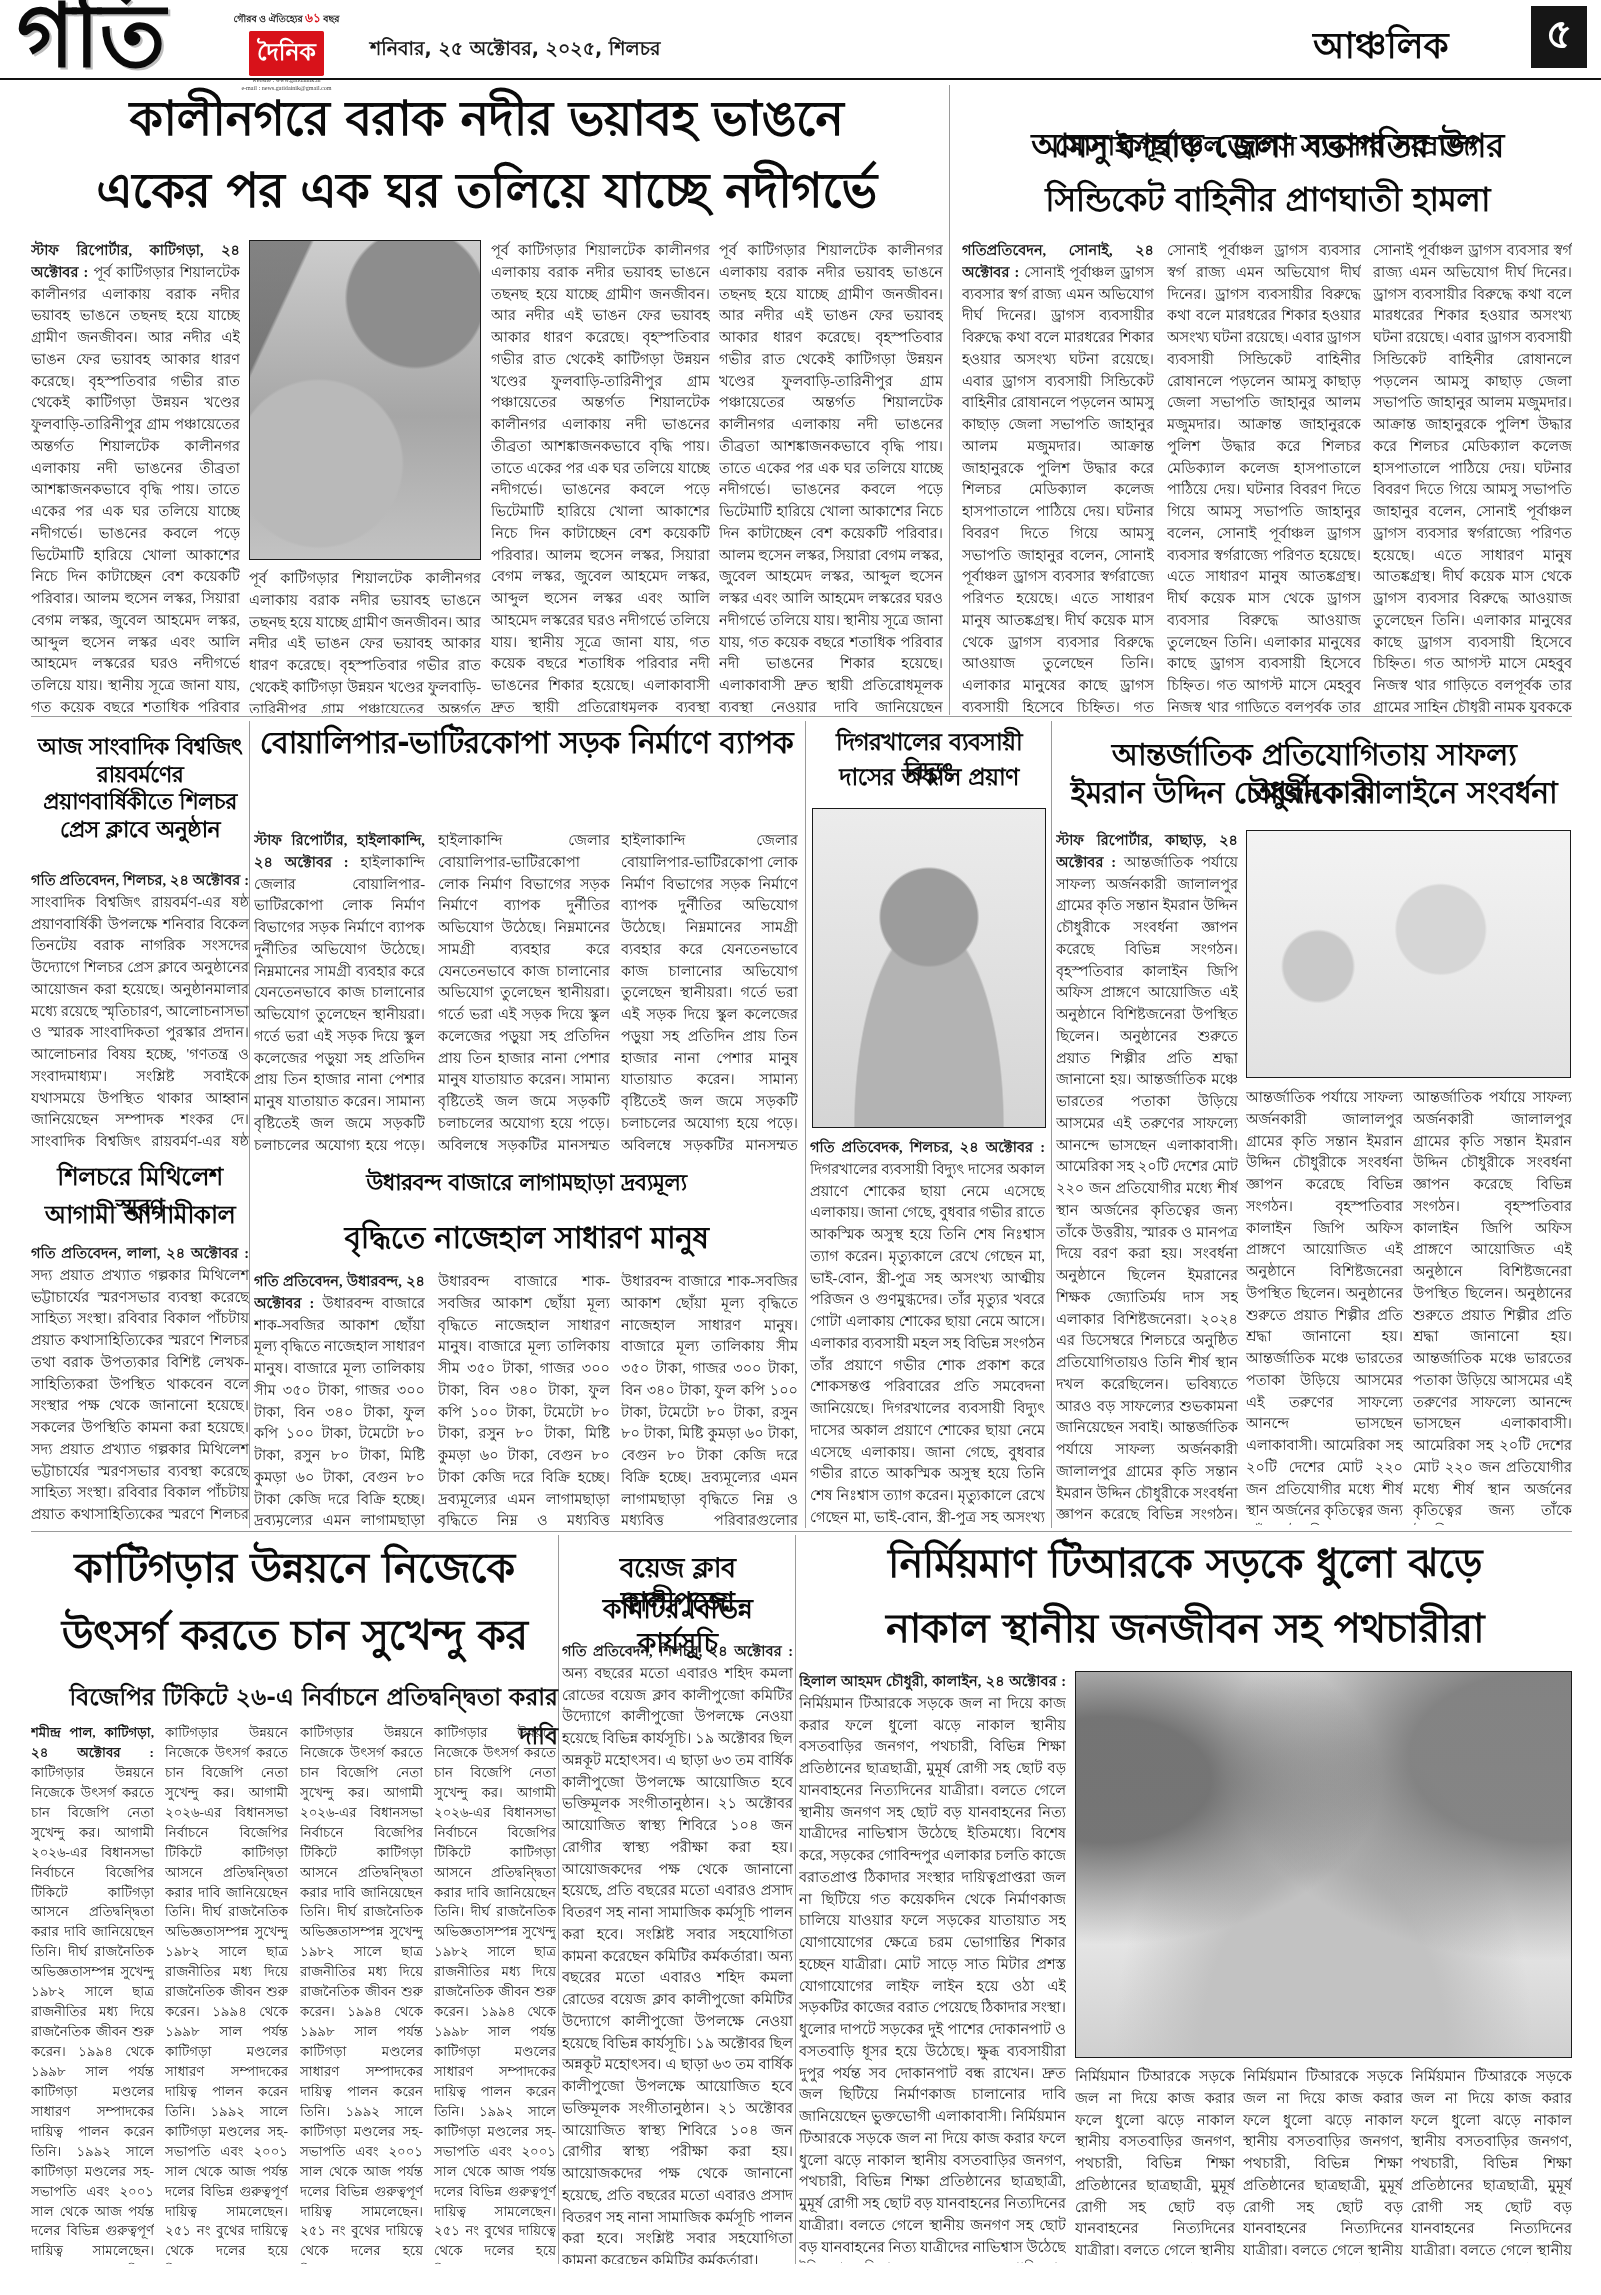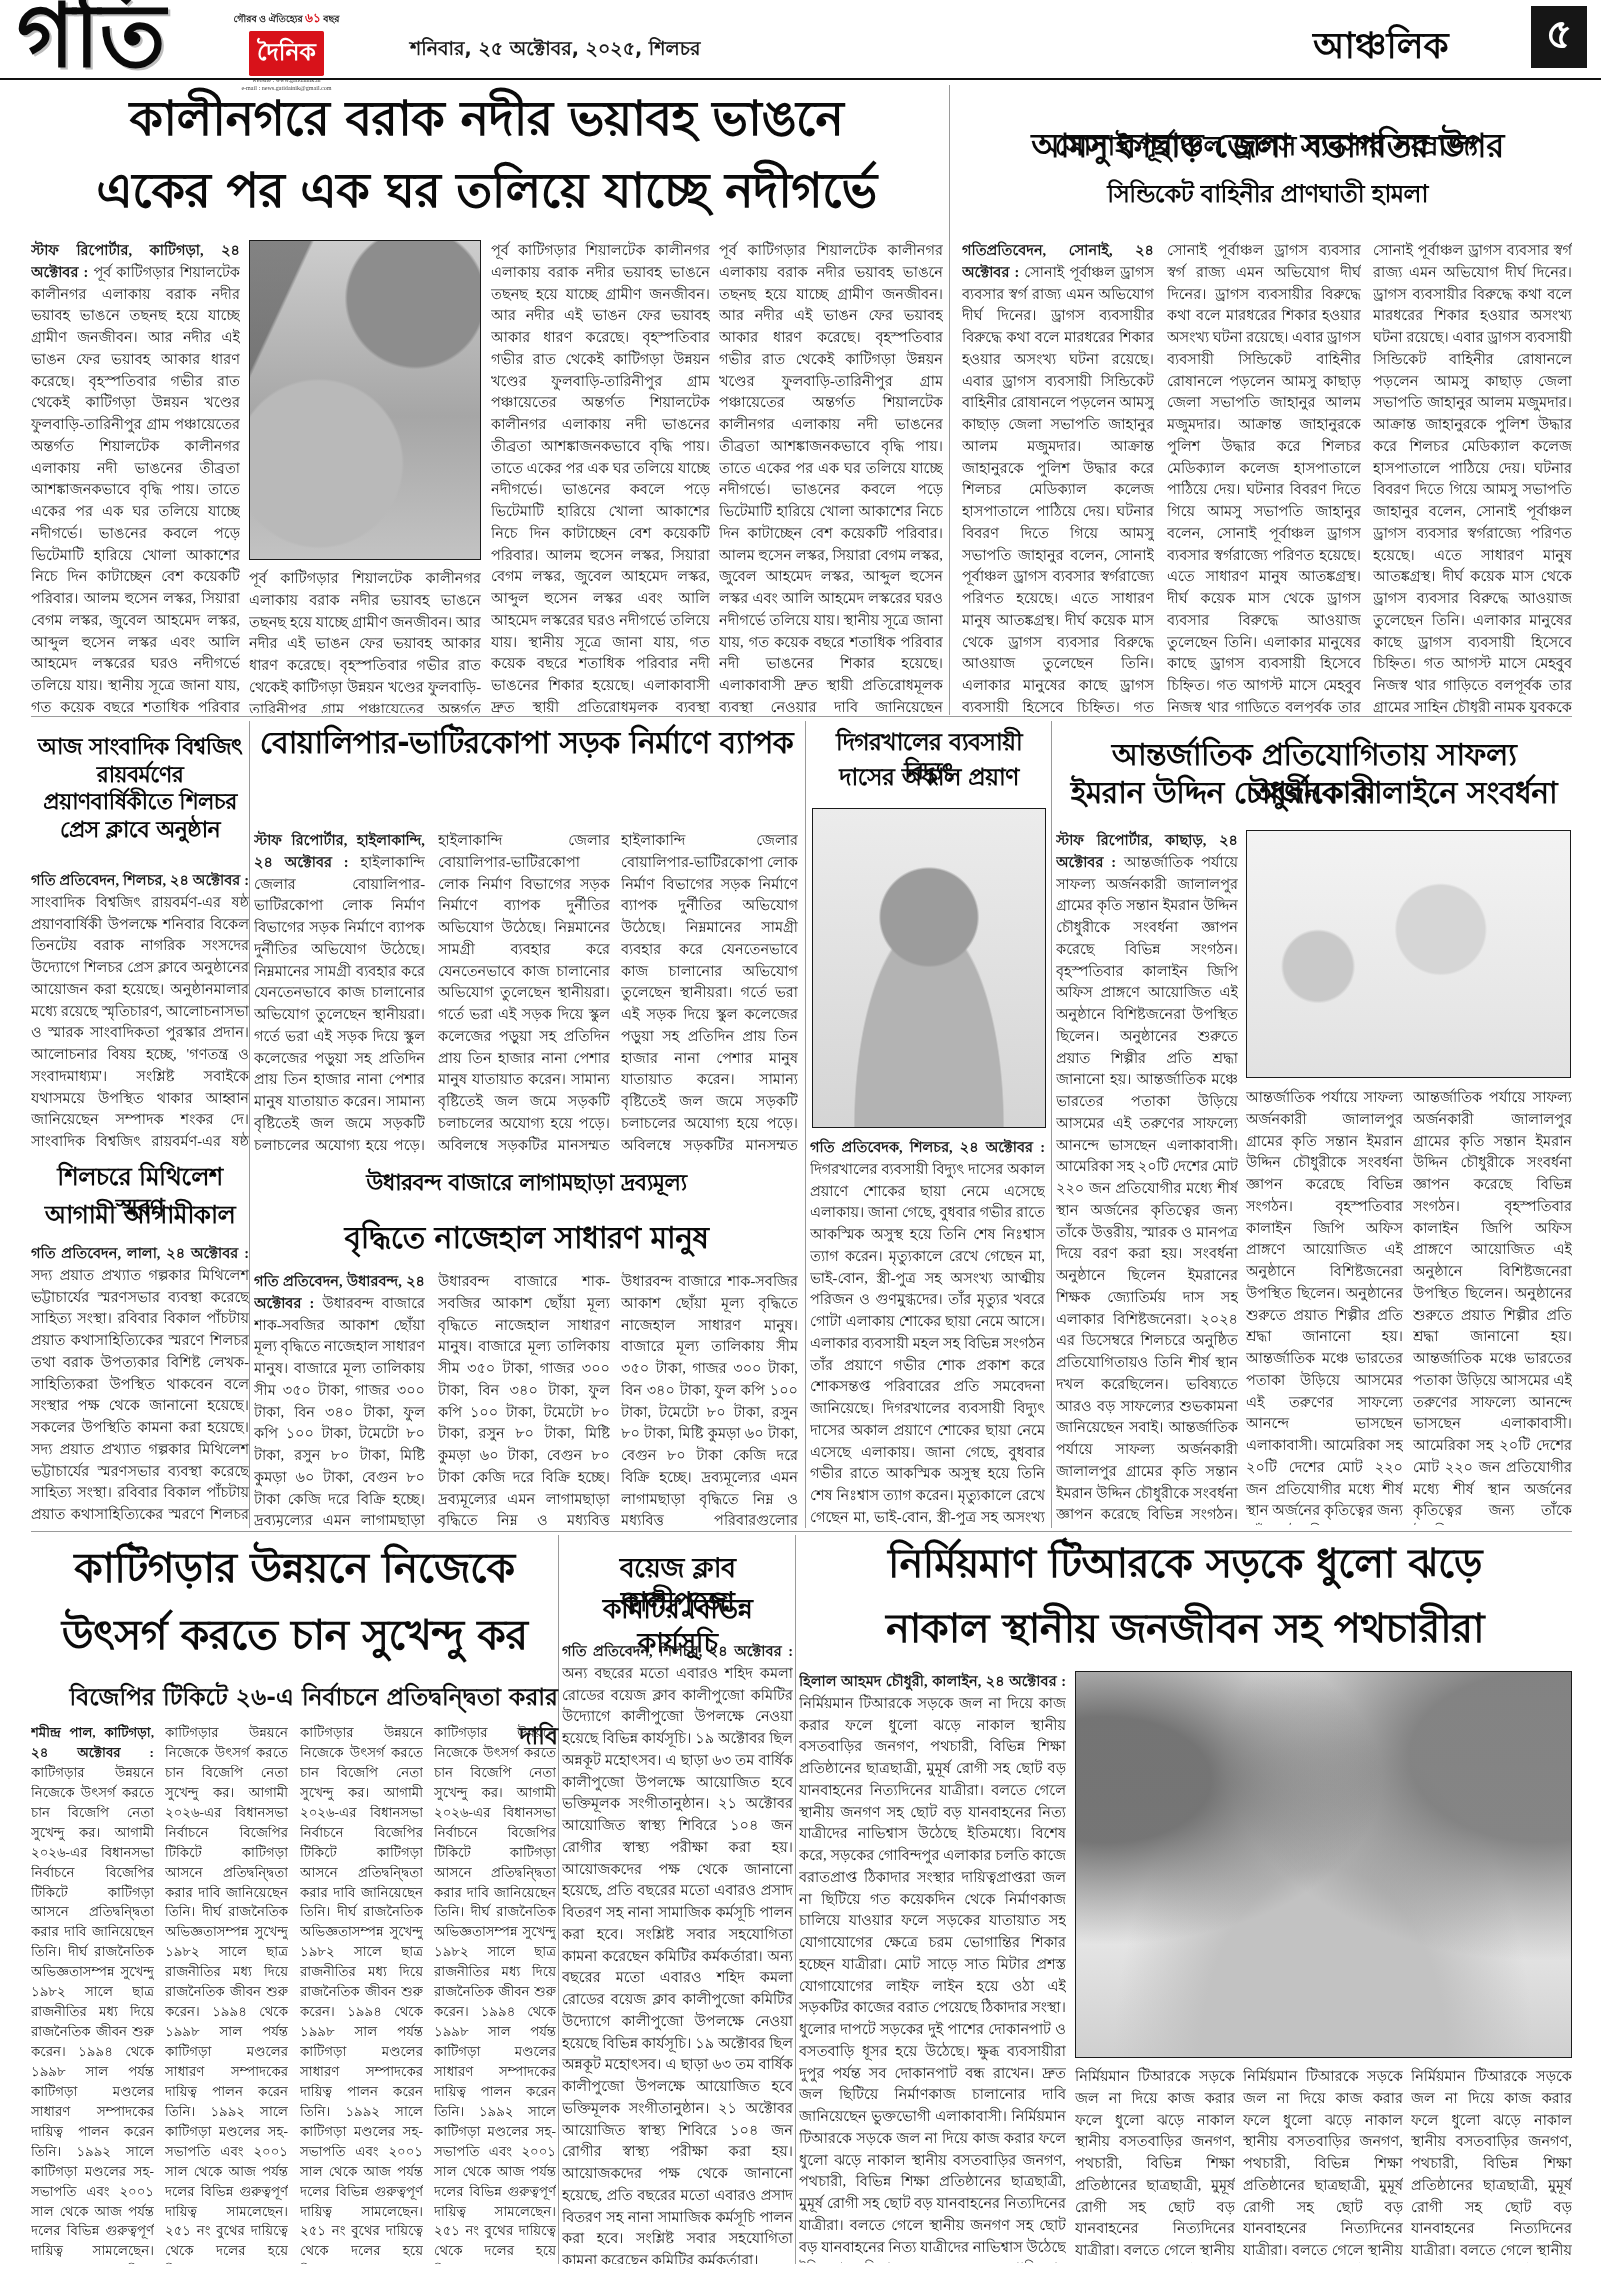--- a/index.html
+++ b/index.html
@@ -22,21 +22,21 @@
   #logo-main{font-size:88px;font-weight:900;color:#0a0a0a;line-height:1;
       font-family:"DejaVu Sans","Liberation Sans",sans-serif;text-shadow:2.2px 2.2px 0 #bdbdbd;}
   #logo-stack{width:133px;text-align:center;}
   #logo-tagline{font-size:9.5px;font-weight:700;color:#222;white-space:nowrap;text-align:center;}
   #logo-tagline .num{color:#d8121a;font-size:12.2px;}
   #logo-daily{margin:1.7px auto 1.1px auto;background:#d8121a;color:#fff;font-weight:900;
       font-size:23.4px;padding:3.3px 7.8px;display:inline-block;border-radius:1.7px;
       font-family:"DejaVu Sans","Liberation Sans",sans-serif;}
   .logo-small{font-size:6.1px;color:#444;line-height:1.3;}
   #dateline{font-size:19px;font-weight:700;
-      font-family:"DejaVu Sans","Liberation Sans",sans-serif;margin-left:40px;}
+      font-family:"DejaVu Sans","Liberation Sans",sans-serif;}
   #section-title{font-size:36px;font-weight:800;color:#0a0a0a;
       font-family:"DejaVu Sans","Liberation Sans",sans-serif;}
   #page-number-box{width:56px;height:62px;background:#161616;color:#fff;
       display:flex;align-items:center;justify-content:center;font-size:41px;font-weight:700;}
   
   #erosion-photo{background:
       linear-gradient(115deg, rgba(70,70,70,.55) 0 16%, rgba(0,0,0,0) 17%),
       radial-gradient(circle at 72% 18%, #8d8d8d 0 22%, rgba(0,0,0,0) 23%),
       radial-gradient(circle at 30% 70%, #b9b9b9 0 30%, rgba(0,0,0,0) 31%),
       linear-gradient(180deg,#cdcdcd 0%,#a6a6a6 55%,#c3c3c3 100%);}
@@ -89,21 +89,21 @@
   <div class="abs col" style="left:491px;top:240px;width:219px;height:473px;">
     <span>পূর্ব কাটিগড়ার শিয়ালটেক কালীনগর এলাকায় বরাক নদীর ভয়াবহ ভাঙনে তছনছ হয়ে যাচ্ছে গ্রামীণ জনজীবন। আর নদীর এই ভাঙন ফের ভয়াবহ আকার ধারণ করেছে। বৃহস্পতিবার গভীর রাত থেকেই কাটিগড়া উন্নয়ন খণ্ডের ফুলবাড়ি-তারিনীপুর গ্রাম পঞ্চায়েতের অন্তর্গত শিয়ালটেক কালীনগর এলাকায় নদী ভাঙনের তীব্রতা আশঙ্কাজনকভাবে বৃদ্ধি পায়। তাতে একের পর এক ঘর তলিয়ে যাচ্ছে নদীগর্ভে। ভাঙনের কবলে পড়ে ভিটেমাটি হারিয়ে খোলা আকাশের নিচে দিন কাটাচ্ছেন বেশ কয়েকটি পরিবার। আলম হুসেন লস্কর, সিয়ারা বেগম লস্কর, জুবেল আহমেদ লস্কর, আব্দুল হুসেন লস্কর এবং আলি আহমেদ লস্করের ঘরও নদীগর্ভে তলিয়ে যায়। স্থানীয় সূত্রে জানা যায়, গত কয়েক বছরে শতাধিক পরিবার নদী ভাঙনের শিকার হয়েছে। এলাকাবাসী দ্রুত স্থায়ী প্রতিরোধমূলক ব্যবস্থা নেওয়ার দাবি জানিয়েছেন প্রশাসনের কাছে।</span>
   </div>
   <div class="abs col" style="left:719px;top:240px;width:224px;height:473px;">
     <span>পূর্ব কাটিগড়ার শিয়ালটেক কালীনগর এলাকায় বরাক নদীর ভয়াবহ ভাঙনে তছনছ হয়ে যাচ্ছে গ্রামীণ জনজীবন। আর নদীর এই ভাঙন ফের ভয়াবহ আকার ধারণ করেছে। বৃহস্পতিবার গভীর রাত থেকেই কাটিগড়া উন্নয়ন খণ্ডের ফুলবাড়ি-তারিনীপুর গ্রাম পঞ্চায়েতের অন্তর্গত শিয়ালটেক কালীনগর এলাকায় নদী ভাঙনের তীব্রতা আশঙ্কাজনকভাবে বৃদ্ধি পায়। তাতে একের পর এক ঘর তলিয়ে যাচ্ছে নদীগর্ভে। ভাঙনের কবলে পড়ে ভিটেমাটি হারিয়ে খোলা আকাশের নিচে দিন কাটাচ্ছেন বেশ কয়েকটি পরিবার। আলম হুসেন লস্কর, সিয়ারা বেগম লস্কর, জুবেল আহমেদ লস্কর, আব্দুল হুসেন লস্কর এবং আলি আহমেদ লস্করের ঘরও নদীগর্ভে তলিয়ে যায়। স্থানীয় সূত্রে জানা যায়, গত কয়েক বছরে শতাধিক পরিবার নদী ভাঙনের শিকার হয়েছে। এলাকাবাসী দ্রুত স্থায়ী প্রতিরোধমূলক ব্যবস্থা নেওয়ার দাবি জানিয়েছেন প্রশাসনের কাছে।</span>
   </div>
 
   <div class="vrule" style="left:949px;top:85px;height:630px;"></div>
   <div class="abs kicker" style="left:962px;top:85px;width:609px;font-size:27px;">সোনাই পূর্বাঞ্চল ড্রাগস ব্যবসার সাম্রাজ্য</div>
   <div class="abs hl" style="left:952px;top:125px;width:631px;font-size:33px;">আমসু কাছাড় জেলা সভাপতির উপর</div>
-  <div class="abs hl" style="left:952px;top:179px;width:631px;font-size:24px;">সিন্ডিকেট বাহিনীর প্রাণঘাতী হামলা</div>
+  <div class="abs hl" style="left:952px;top:179px;width:631px;font-size:33px;">সিন্ডিকেট বাহিনীর প্রাণঘাতী হামলা</div>
   <div class="abs col" style="left:962px;top:240px;width:192px;height:473px;">
     <b class="byline">গতিপ্রতিবেদন, সোনাই, ২৪ অক্টোবর :</b><span>সোনাই পূর্বাঞ্চল ড্রাগস ব্যবসার স্বর্গ রাজ্য এমন অভিযোগ দীর্ঘ দিনের। ড্রাগস ব্যবসায়ীর বিরুদ্ধে কথা বলে মারধরের শিকার হওয়ার অসংখ্য ঘটনা রয়েছে। এবার ড্রাগস ব্যবসায়ী সিন্ডিকেট বাহিনীর রোষানলে পড়লেন আমসু কাছাড় জেলা সভাপতি জাহানুর আলম মজুমদার। আক্রান্ত জাহানুরকে পুলিশ উদ্ধার করে শিলচর মেডিক্যাল কলেজ হাসপাতালে পাঠিয়ে দেয়। ঘটনার বিবরণ দিতে গিয়ে আমসু সভাপতি জাহানুর বলেন, সোনাই পূর্বাঞ্চল ড্রাগস ব্যবসার স্বর্গরাজ্যে পরিণত হয়েছে। এতে সাধারণ মানুষ আতঙ্কগ্রস্থ। দীর্ঘ কয়েক মাস থেকে ড্রাগস ব্যবসার বিরুদ্ধে আওয়াজ তুলেছেন তিনি। এলাকার মানুষের কাছে ড্রাগস ব্যবসায়ী হিসেবে চিহ্নিত। গত আগস্ট মাসে মেহবুব নিজস্ব থার গাড়িতে বলপূর্বক তার গ্রামের সাহিন চৌধুরী নামক যুবককে অপহরণ করে নিয়ে যাওয়ার সময় চলন্ত গাড়ি থেকে ঝাঁপ দিয়ে প্রাণ রক্ষা পায় যুবকটি। ঘটনা নিয়ে পুলিশে মামলা হয়। খবর পেয়ে ঘটনাস্থলে পৌঁছে সোনাই পুলিশ তদন্ত শুরু করেছে। বাজারে ড্রাগস সিন্ডিকেট বাহিনীর অভিযুক্তদের এখনও হদিস পায়নি পুলিশ।</span>
   </div>
   <div class="abs col" style="left:1167px;top:240px;width:194px;height:473px;">
     <span>সোনাই পূর্বাঞ্চল ড্রাগস ব্যবসার স্বর্গ রাজ্য এমন অভিযোগ দীর্ঘ দিনের। ড্রাগস ব্যবসায়ীর বিরুদ্ধে কথা বলে মারধরের শিকার হওয়ার অসংখ্য ঘটনা রয়েছে। এবার ড্রাগস ব্যবসায়ী সিন্ডিকেট বাহিনীর রোষানলে পড়লেন আমসু কাছাড় জেলা সভাপতি জাহানুর আলম মজুমদার। আক্রান্ত জাহানুরকে পুলিশ উদ্ধার করে শিলচর মেডিক্যাল কলেজ হাসপাতালে পাঠিয়ে দেয়। ঘটনার বিবরণ দিতে গিয়ে আমসু সভাপতি জাহানুর বলেন, সোনাই পূর্বাঞ্চল ড্রাগস ব্যবসার স্বর্গরাজ্যে পরিণত হয়েছে। এতে সাধারণ মানুষ আতঙ্কগ্রস্থ। দীর্ঘ কয়েক মাস থেকে ড্রাগস ব্যবসার বিরুদ্ধে আওয়াজ তুলেছেন তিনি। এলাকার মানুষের কাছে ড্রাগস ব্যবসায়ী হিসেবে চিহ্নিত। গত আগস্ট মাসে মেহবুব নিজস্ব থার গাড়িতে বলপূর্বক তার গ্রামের সাহিন চৌধুরী নামক যুবককে অপহরণ করে নিয়ে যাওয়ার সময় চলন্ত গাড়ি থেকে ঝাঁপ দিয়ে প্রাণ রক্ষা পায় যুবকটি। ঘটনা নিয়ে পুলিশে মামলা হয়। খবর পেয়ে ঘটনাস্থলে পৌঁছে সোনাই পুলিশ তদন্ত শুরু করেছে। বাজারে ড্রাগস সিন্ডিকেট বাহিনীর অভিযুক্তদের এখনও হদিস পায়নি পুলিশ।</span>
   </div>
   <div class="abs col" style="left:1373px;top:240px;width:199px;height:473px;">
     <span>সোনাই পূর্বাঞ্চল ড্রাগস ব্যবসার স্বর্গ রাজ্য এমন অভিযোগ দীর্ঘ দিনের। ড্রাগস ব্যবসায়ীর বিরুদ্ধে কথা বলে মারধরের শিকার হওয়ার অসংখ্য ঘটনা রয়েছে। এবার ড্রাগস ব্যবসায়ী সিন্ডিকেট বাহিনীর রোষানলে পড়লেন আমসু কাছাড় জেলা সভাপতি জাহানুর আলম মজুমদার। আক্রান্ত জাহানুরকে পুলিশ উদ্ধার করে শিলচর মেডিক্যাল কলেজ হাসপাতালে পাঠিয়ে দেয়। ঘটনার বিবরণ দিতে গিয়ে আমসু সভাপতি জাহানুর বলেন, সোনাই পূর্বাঞ্চল ড্রাগস ব্যবসার স্বর্গরাজ্যে পরিণত হয়েছে। এতে সাধারণ মানুষ আতঙ্কগ্রস্থ। দীর্ঘ কয়েক মাস থেকে ড্রাগস ব্যবসার বিরুদ্ধে আওয়াজ তুলেছেন তিনি। এলাকার মানুষের কাছে ড্রাগস ব্যবসায়ী হিসেবে চিহ্নিত। গত আগস্ট মাসে মেহবুব নিজস্ব থার গাড়িতে বলপূর্বক তার গ্রামের সাহিন চৌধুরী নামক যুবককে অপহরণ করে নিয়ে যাওয়ার সময় চলন্ত গাড়ি থেকে ঝাঁপ দিয়ে প্রাণ রক্ষা পায় যুবকটি। ঘটনা নিয়ে পুলিশে মামলা হয়। খবর পেয়ে ঘটনাস্থলে পৌঁছে সোনাই পুলিশ তদন্ত শুরু করেছে। বাজারে ড্রাগস সিন্ডিকেট বাহিনীর অভিযুক্তদের এখনও হদিস পায়নি পুলিশ।</span>
   </div>
 

